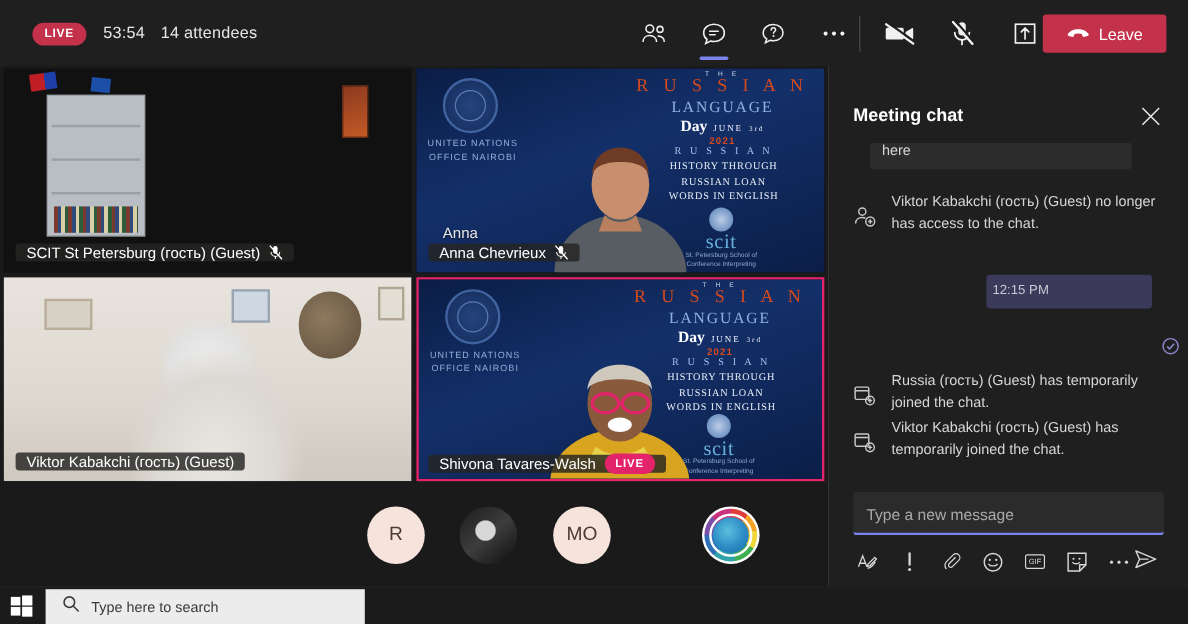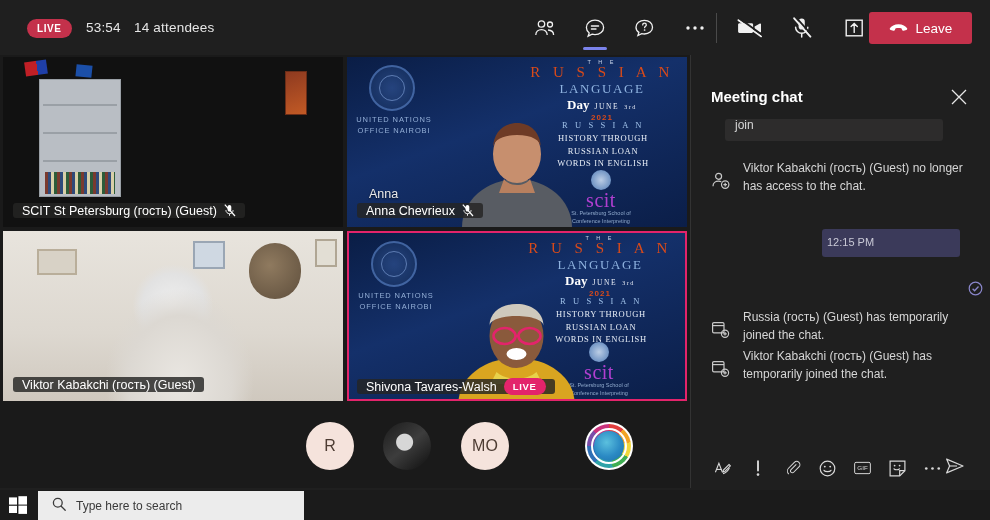--- a/index.html
+++ b/index.html
@@ -124,21 +124,21 @@
   .rld-2021{ font-size:8px; color:#d84a1a; font-weight:bold; letter-spacing:1px;}
   .rld-sub{ position:absolute; right:14px; top:62px; width:140px; text-align:center;
             font-family:"Liberation Serif", serif; line-height:1.5; }
   .rld-sub .l1{ font-size:8.5px; color:#9fc0e8; letter-spacing:2.6px; }
   .rld-sub .l2{ font-size:8.5px; color:#e7edf6; letter-spacing:.7px; }
   .rld-sub .l3{ font-size:8.5px; color:#e7edf6; letter-spacing:.7px; }
   .rld-sub .l4{ font-size:8.5px; color:#e7edf6; letter-spacing:.7px; }
   .scit{ position:absolute; right:48px; bottom:2px; width:76px; text-align:center; }
   .scit-mark{ width:20px;height:20px;margin:0 auto 1px;border-radius:50%;
               background:radial-gradient(circle,#cfe0f5 0%,#7ba0d0 70%); opacity:.9;}
-  .scit-word{ font-family:"Liberation Serif", serif; font-size:20px; color:#d946ef; letter-spacing:.5px; line-height:.9; opacity:.8;}
+  .scit-word{ font-family:"Liberation Serif", serif; font-size:17px; color:#7dd3fc; letter-spacing:.5px; line-height:.9; opacity:.8;}
   .scit-sub{ font-size:5.5px; color:#8fa9cc; line-height:1.35; margin-top:1px;}
   .person-silhouette{ position:absolute; left:50%; bottom:0; transform:translateX(-50%); }
 
   
   .avatars{ position:absolute; left:0; top:349px; width:690px; height:84px; }
   .av{ position:absolute; top:18px; width:48px; height:48px; border-radius:50%;
        display:flex; align-items:center; justify-content:center;
        font-size:16px; color:#4d3c33; background:#f5e3dc; }
   .av.a1{ left:306px; }
   .av.a2{ left:383px; background:#2b2b2b; overflow:hidden;
@@ -426,21 +426,21 @@
 
   <div class="chat">
     <div class="chat-title">Meeting chat</div>
     <div class="chat-close">
       <svg width="18" height="18" viewBox="0 0 18 18">
           <path d="M2 2l14 14M16 2L2 16" stroke="#e6e6e6" stroke-width="1.3"></path>
         </svg>
     </div>
 
     <div class="chat-body">
-      <div class="msg-cut">join</div>
+      <div class="msg-cut">here</div>
 
       <div class="sysmsg" style="top:40px;">
         <div class="sysicon">
           <svg width="20" height="20" viewBox="0 0 20 20">
               <circle cx="7.6" cy="5.3" r="3" fill="none" stroke="#c9c9c9" stroke-width="1.2"></circle>
               <path d="M2 15.2c0-3.1 2.5-5 5.6-5 1 0 1.9.2 2.7.6" fill="none" stroke="#c9c9c9" stroke-width="1.2"></path>
               <circle cx="14.2" cy="13.6" r="3.7" fill="none" stroke="#c9c9c9" stroke-width="1.2"></circle>
               <path d="M14.2 11.8v3.6M12.4 13.6h3.6" stroke="#c9c9c9" stroke-width="1.2"></path>
             </svg>
         </div>
@@ -476,20 +476,23 @@
               <path d="M1.6 5.6h11.4" stroke="#c9c9c9" stroke-width="1.2"></path>
               <circle cx="14" cy="13.8" r="3.6" fill="none" stroke="#c9c9c9" stroke-width="1.2"></circle>
               <path d="M14 12v3.6M12.2 13.8h3.6" stroke="#c9c9c9" stroke-width="1.2"></path>
             </svg>
         </div>
         <div class="systext">Viktor Kabakchi (гость) (Guest) has temporarily joined the chat.</div>
       </div>
     </div>
   </div>
 
+  <div class="composer">
+    <div class="ph">Type a new message</div>
+  </div>
 
   <div class="compose-icons">
     <div class="ci">
       <svg width="17" height="16" viewBox="0 0 17 16">
           <path d="M1.4 12.2L4.9 3.2l3.5 9" fill="none" stroke="#d8d8d8" stroke-width="1.1"></path>
           <path d="M2.6 9.4h4.6" stroke="#d8d8d8" stroke-width="1.1"></path>
           <path d="M9 13.6c2.4-.4 4.6-2.3 6.4-5.6" fill="none" stroke="#d8d8d8" stroke-width="1.1"></path>
           <path d="M15 4.5l1.4 1.4-5.6 5.6-1.9.5.5-1.9z" fill="none" stroke="#d8d8d8" stroke-width="1.1"></path>
         </svg>
     </div>

